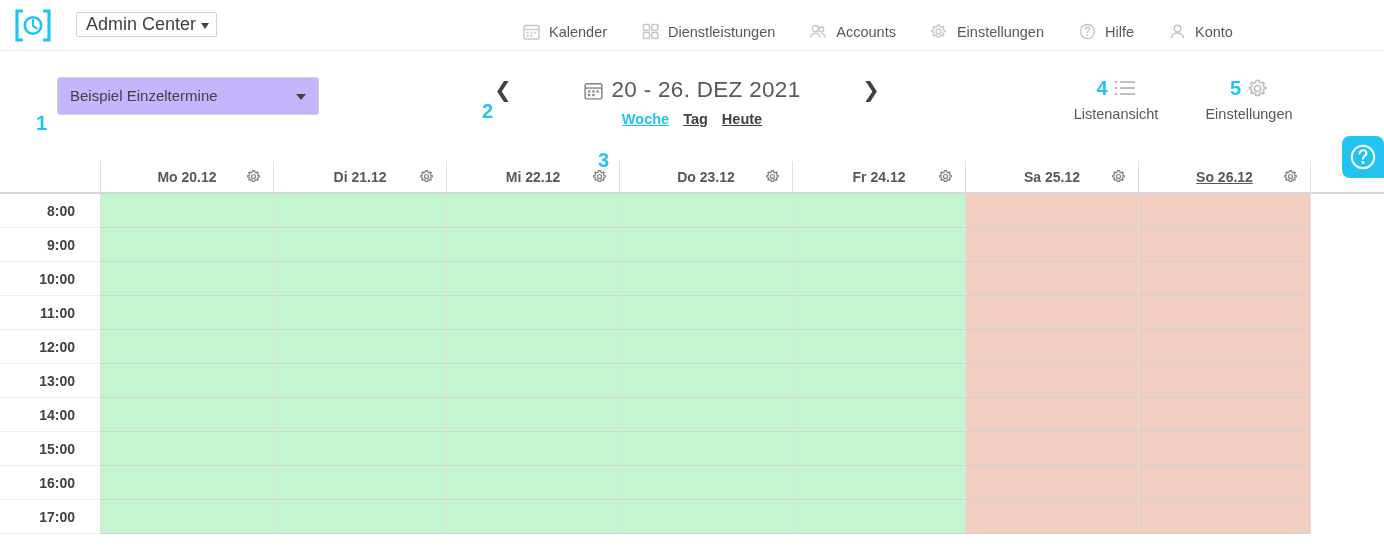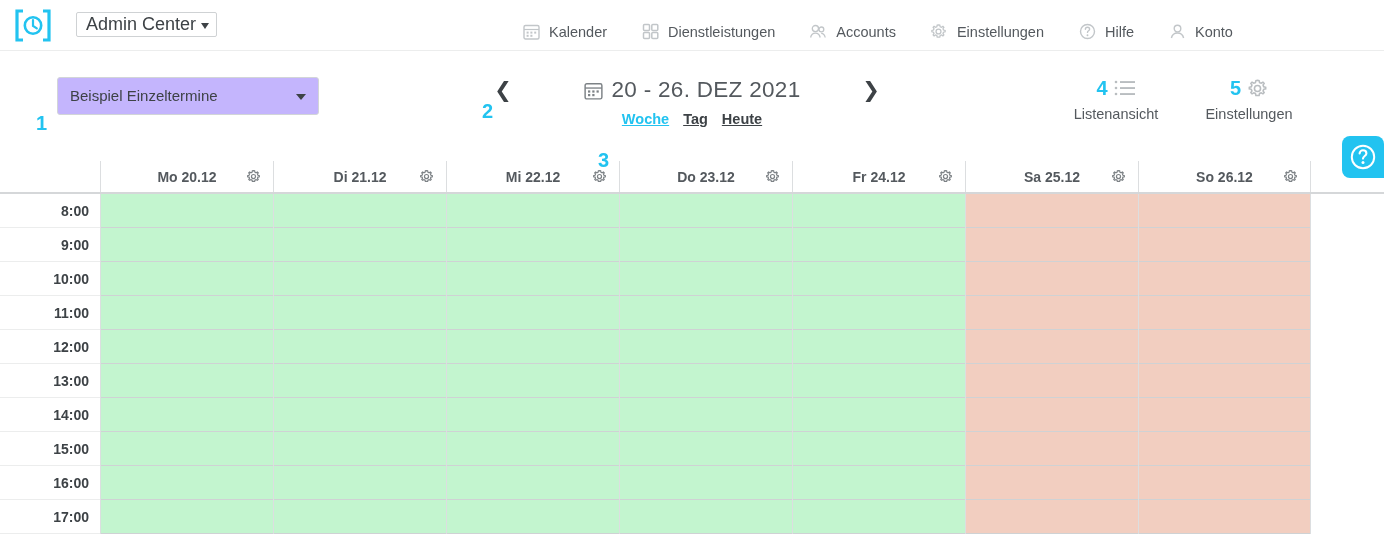--- a/index.html
+++ b/index.html
@@ -244,38 +244,38 @@
     flex: 0 0 173px;
     position: relative;
     border-left: 1px solid #dcdee0;
     display: flex;
     align-items: center;
     justify-content: center;
     font-size: 14px;
     font-weight: bold;
     color: #54595e;
   }
-  .dayhead:last-child { border-right: 1px solid #dcdee0; }
+  .dayhead:last-child { border-right: 1px solid #dcdee0; text-decoration: underline; }
   .dayhead .gear {
     position: absolute;
     right: 12px; top: 8px;
     color: #7d8286;
     cursor: pointer;
     display: inline-flex;
   }
 
   .cal-body { display: flex; }
   .timecol {
     width: 100px; flex: 0 0 100px;
   }
   .timecell {
     height: 34px;
     border-bottom: 1px solid #eceded;
     text-align: right;
-    padding-right: 11px;
+    padding-right: 25px;
     font-size: 14px;
     font-weight: bold;
     color: #3d4246;
     line-height: 34px;
   }
   .daycol {
     flex: 0 0 173px;
     border-left: 1px solid #dcdee0;
   }
   .daycol:last-child { border-right: 1px solid #dcdee0; }

